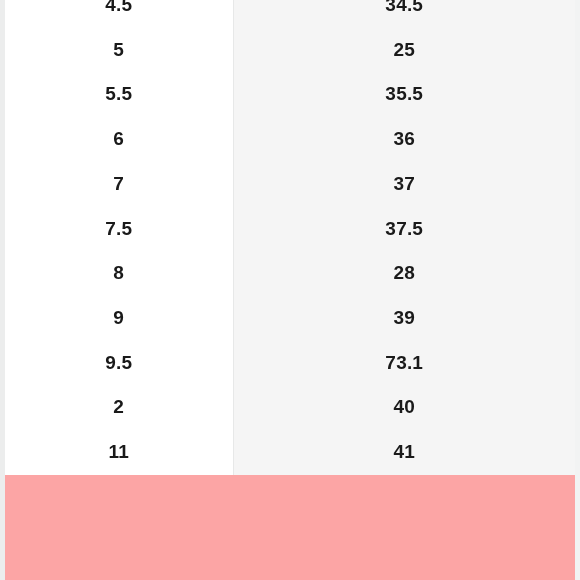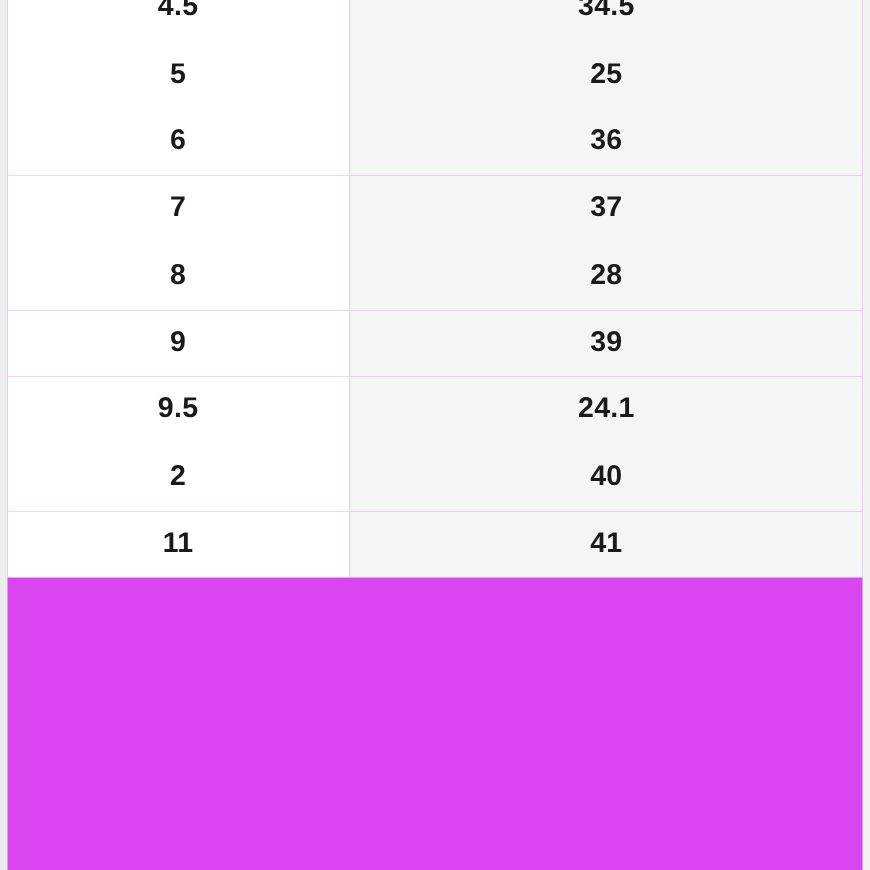--- a/index.html
+++ b/index.html
@@ -11,21 +11,21 @@
     overflow: hidden;
     background: #ffffff;
     font-family: "Liberation Sans", "DejaVu Sans", sans-serif;
   }
 
   #size-table-viewport {
     position: relative;
     width: 580px;
     height: 580px;
     overflow: hidden;
-    background: #d946ef;
+    background: #fca5a5;
   }
 
   
   .page-gutter {
     position: absolute;
     top: 0;
     bottom: 0;
     width: 5px;
     background: #eceded;
     z-index: 4;
@@ -91,38 +91,46 @@
       <tbody>
           <tr>
             <td class="cell-us">4.5</td>
             <td class="cell-eu">34.5</td>
           </tr>
           <tr>
             <td class="cell-us">5</td>
             <td class="cell-eu">25</td>
           </tr>
           <tr>
+            <td class="cell-us">5.5</td>
+            <td class="cell-eu">35.5</td>
+          </tr>
+          <tr>
             <td class="cell-us">6</td>
             <td class="cell-eu">36</td>
           </tr>
           <tr>
             <td class="cell-us">7</td>
             <td class="cell-eu">37</td>
+          </tr>
+          <tr>
+            <td class="cell-us">7.5</td>
+            <td class="cell-eu">37.5</td>
           </tr>
           <tr>
             <td class="cell-us">8</td>
             <td class="cell-eu">28</td>
           </tr>
           <tr>
             <td class="cell-us">9</td>
             <td class="cell-eu">39</td>
           </tr>
           <tr>
             <td class="cell-us">9.5</td>
-            <td class="cell-eu">24.1</td>
+            <td class="cell-eu">73.1</td>
           </tr>
           <tr>
             <td class="cell-us">2</td>
             <td class="cell-eu">40</td>
           </tr>
           <tr>
             <td class="cell-us">11</td>
             <td class="cell-eu">41</td>
           </tr>
         </tbody>

